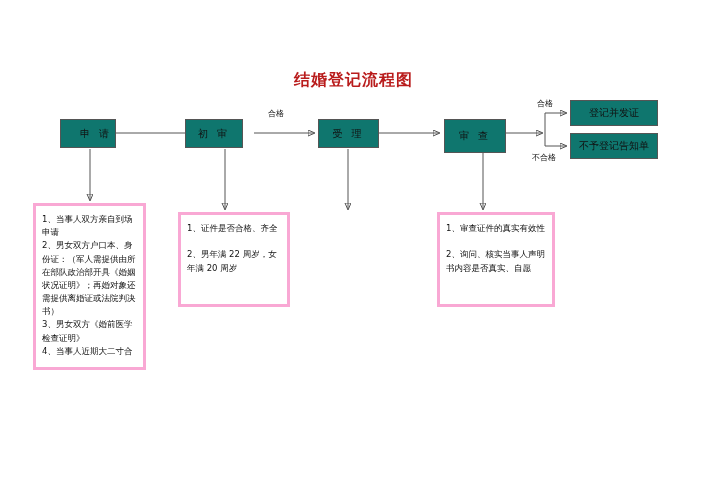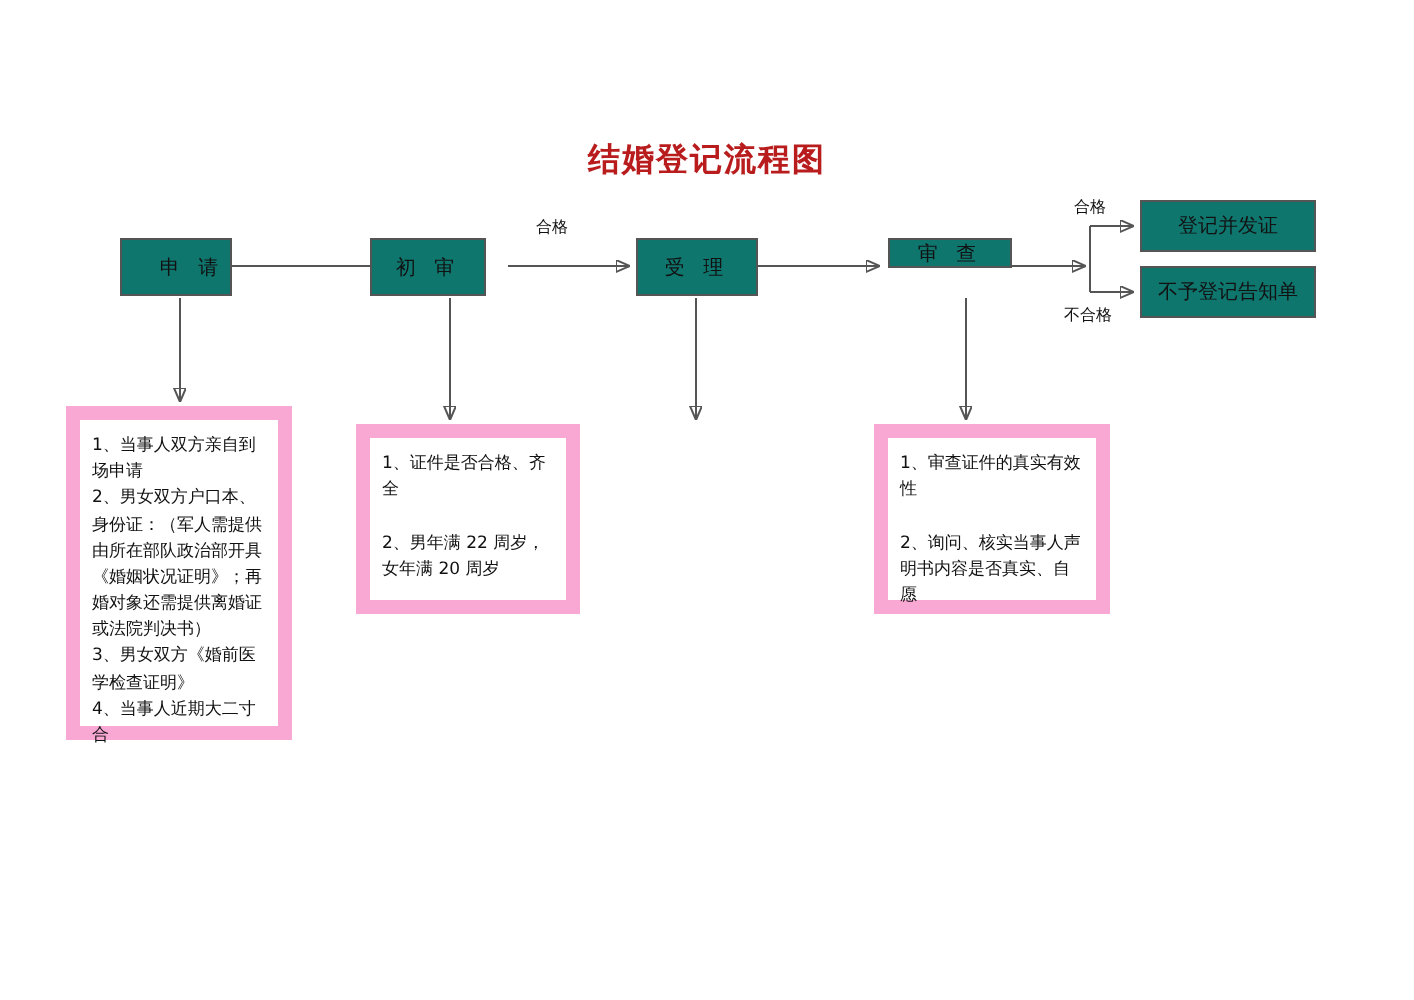--- a/index.html
+++ b/index.html
@@ -41,21 +41,21 @@
     font-size: 10px;
     color: #111;
     letter-spacing: 3px;
   }
   .node.result {
     letter-spacing: 0px;
     font-size: 10px;
   }
   .detail {
     position: absolute;
-    border: 7px solid #f9a8d4;
+    border: 3px solid #f9a8d4;
     background: #fff;
     box-sizing: border-box;
     padding: 7px 6px 5px 6px;
     font-size: 8.5px;
     line-height: 1.55;
     color: #111;
     text-align: left;
     white-space: pre-wrap;
     word-break: break-all;
   }
@@ -110,21 +110,21 @@
 
   <div class="node" style="left:60px;  top:119px; width:56px; height:29px;padding-left:16px;">
     <span>申 请</span>
   </div>
   <div class="node" style="left:185px; top:119px; width:58px; height:29px;">
     <span>初 审</span>
   </div>
   <div class="node" style="left:318px; top:119px; width:61px; height:29px;">
     <span>受 理</span>
   </div>
-  <div class="node" style="left:444px; top:119px; width:62px; height:15px;align-items:center;">
+  <div class="node" style="left:444px; top:119px; width:62px; height:34px;align-items:center;">
     <span>审 查</span>
   </div>
 
   <div class="node result" style="left:570px; top:100px; width:88px; height:26px;">
     <span>登记并发证</span>
   </div>
   <div class="node result" style="left:570px; top:133px; width:88px; height:26px;">
     <span>不予登记告知单</span>
   </div>
 

